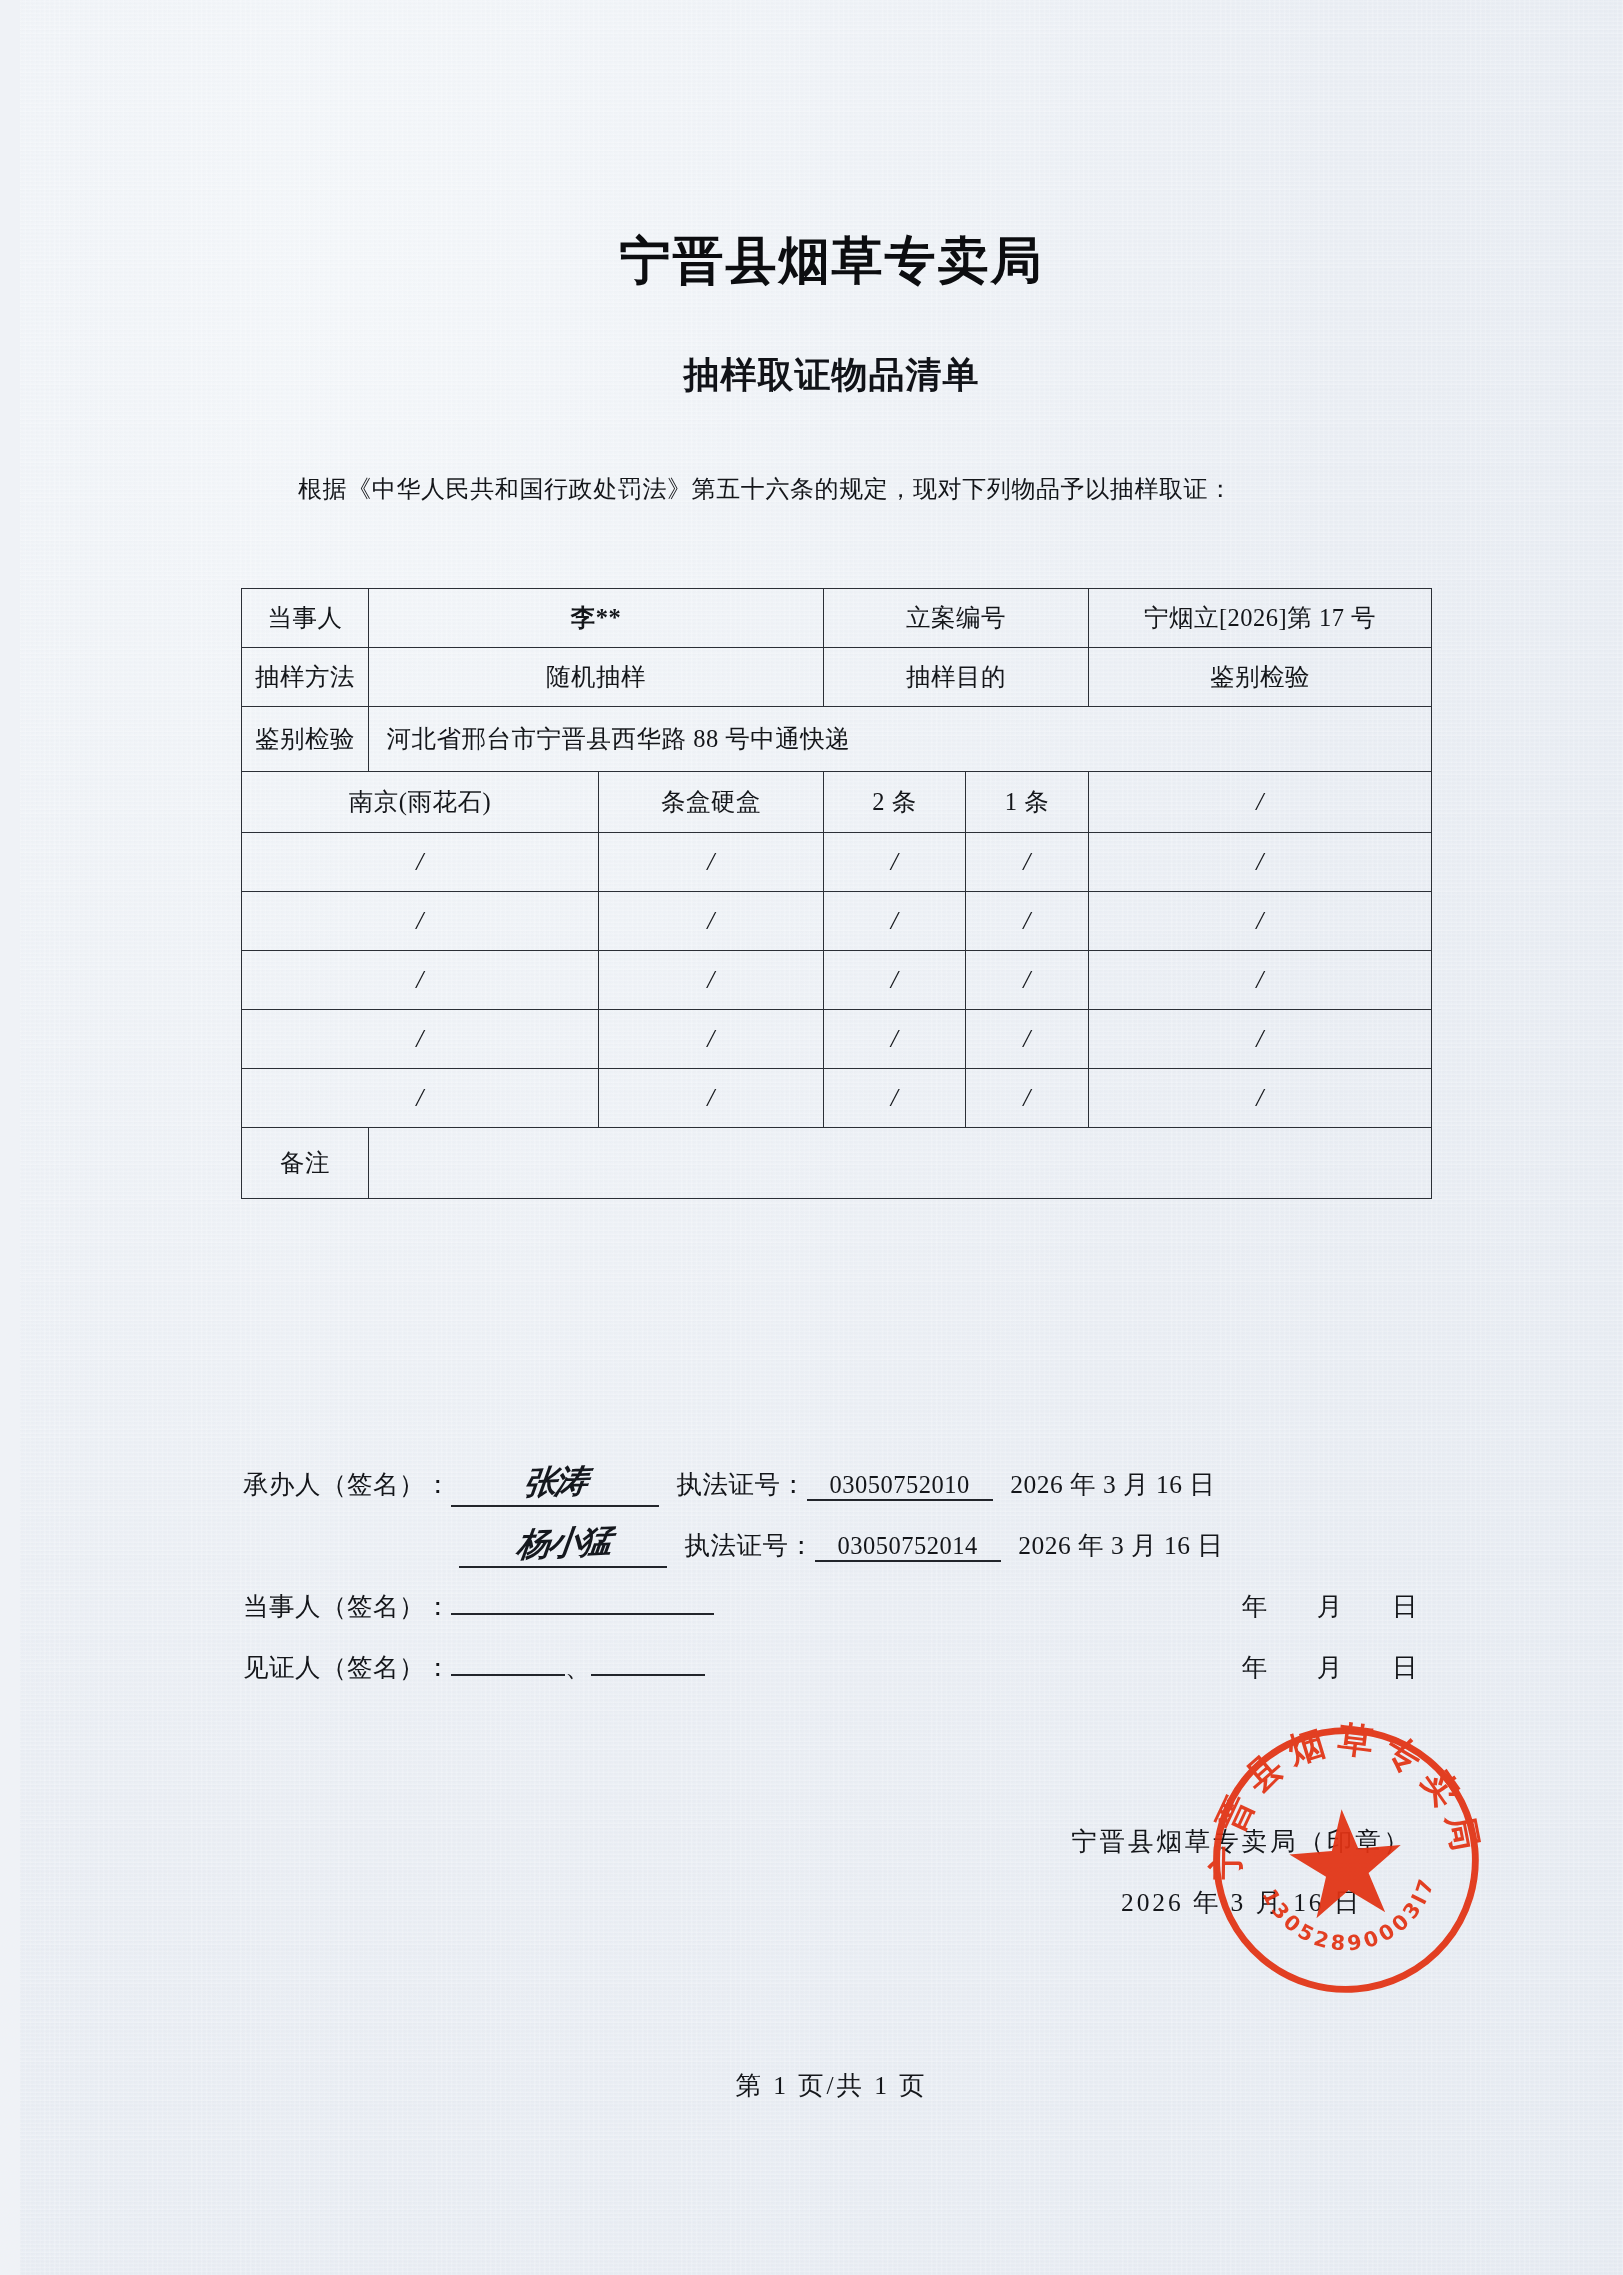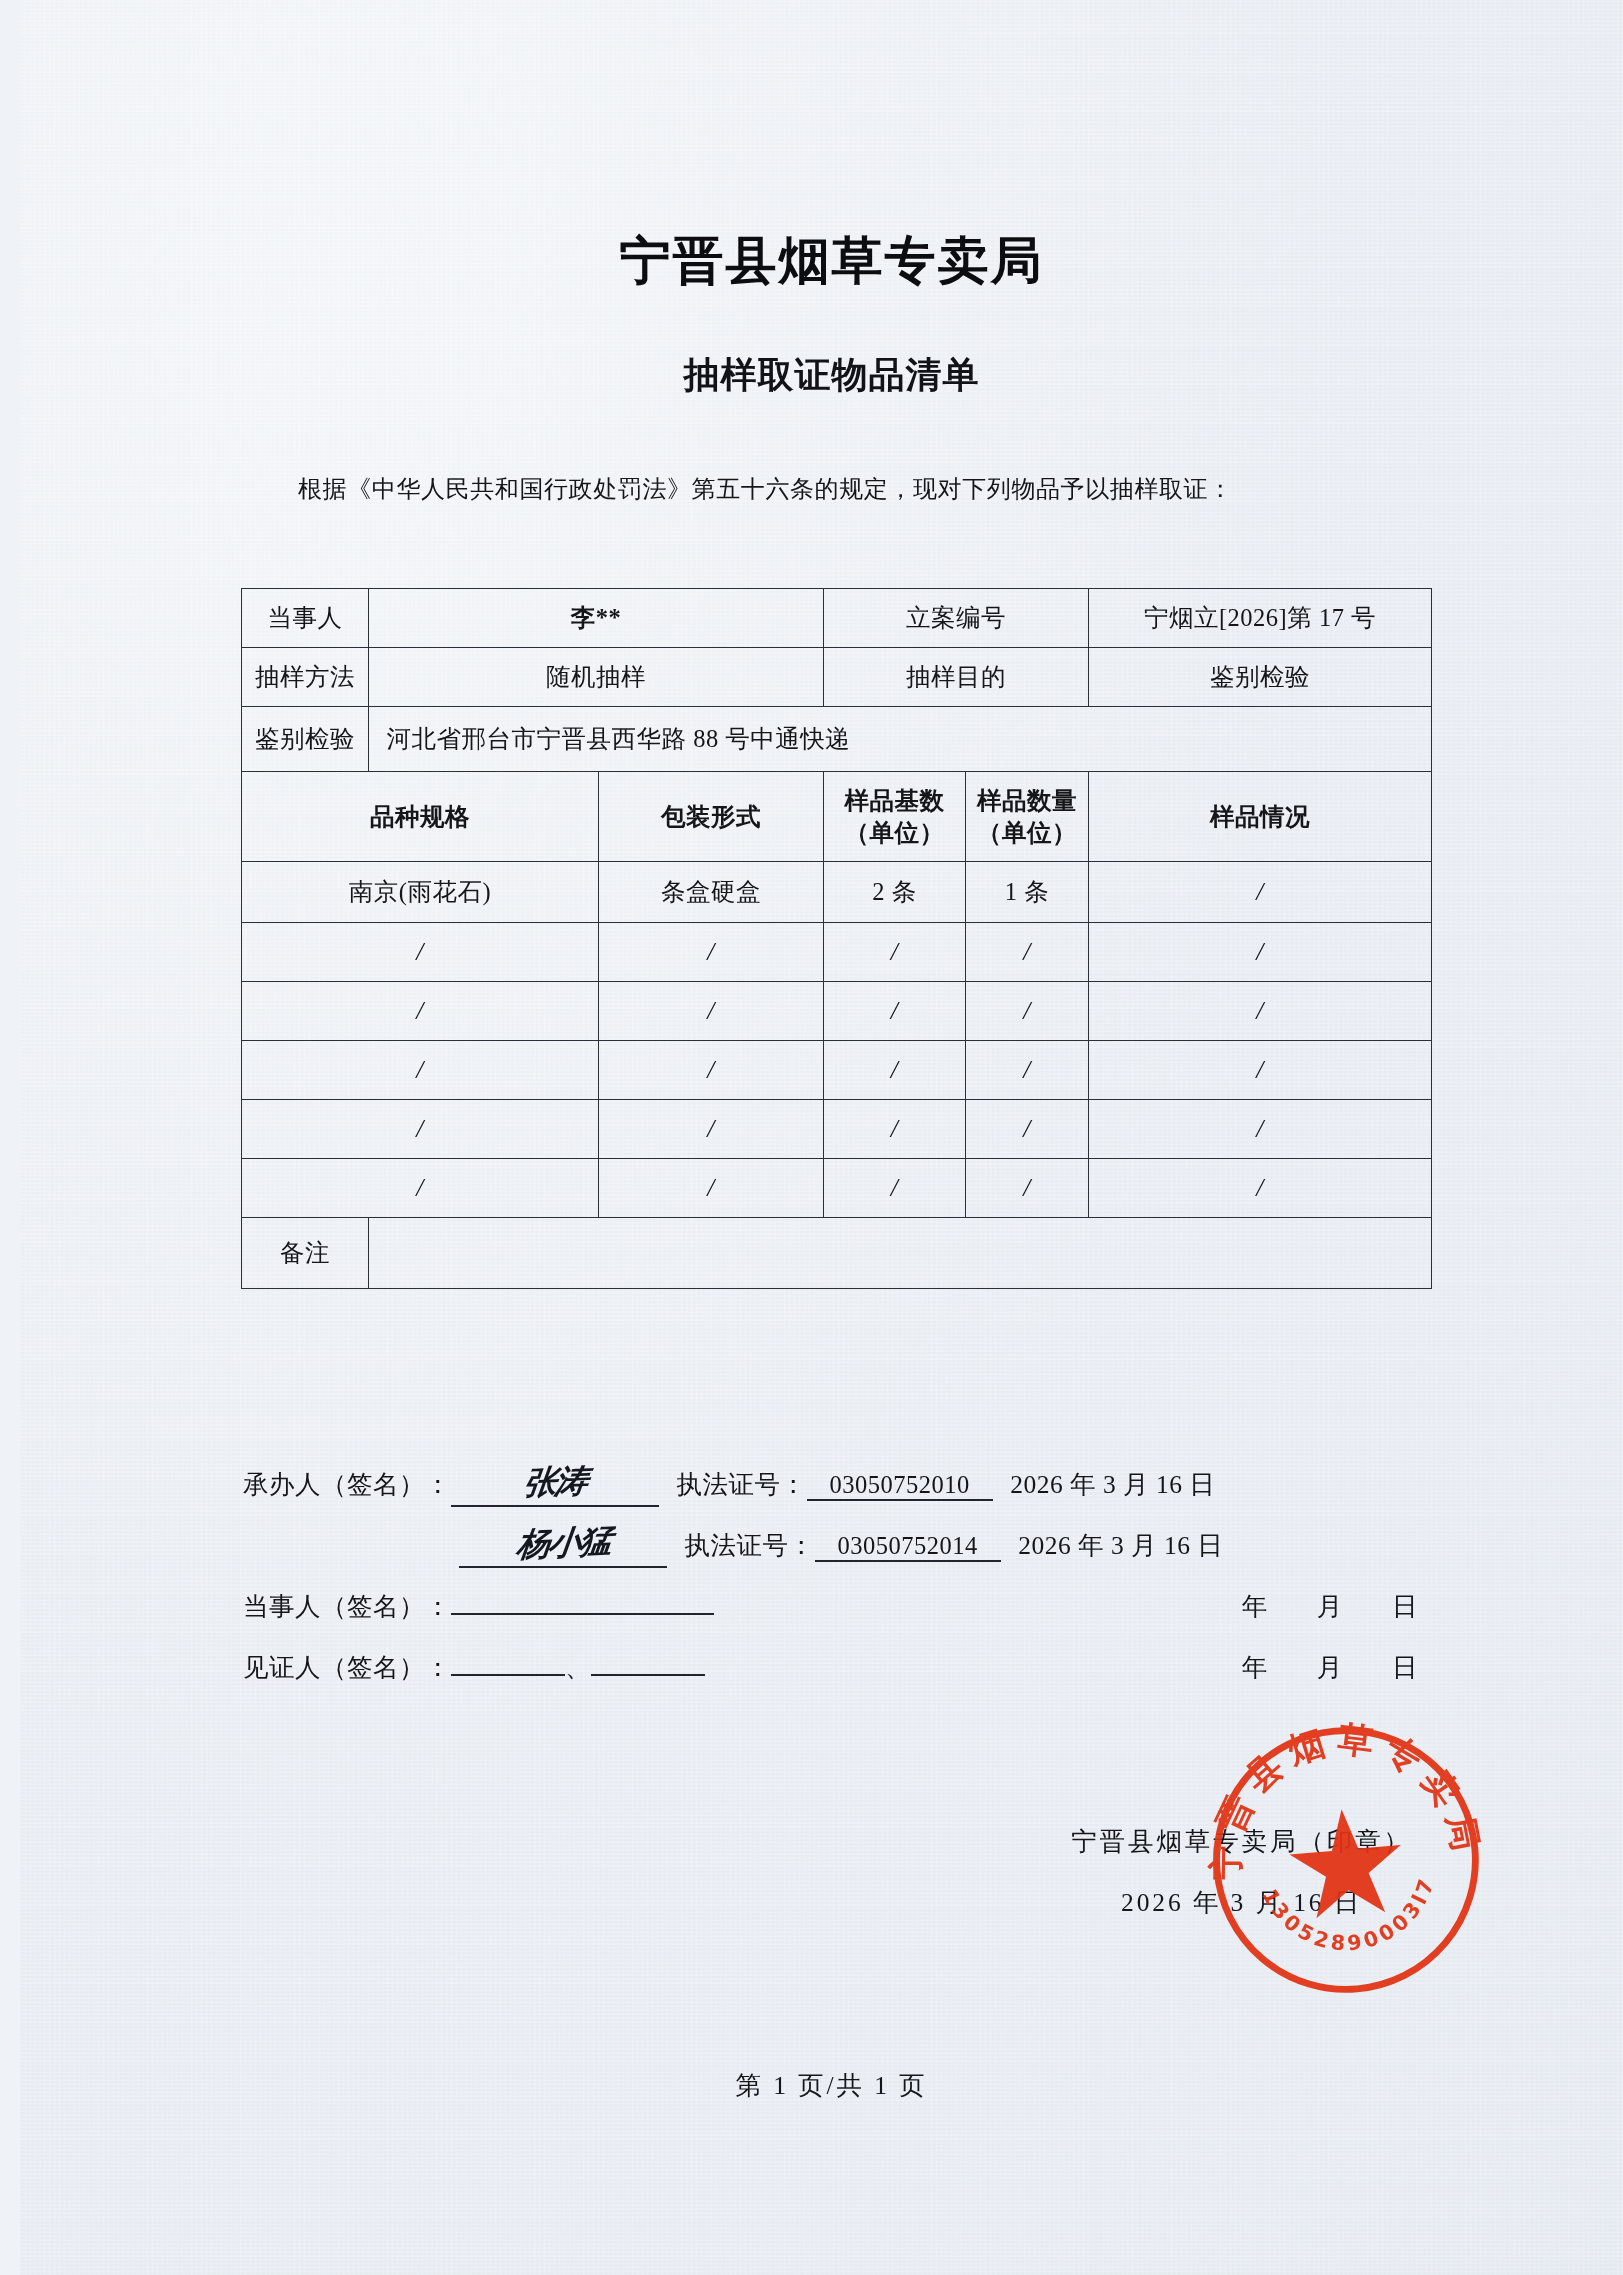--- a/index.html
+++ b/index.html
@@ -213,33 +213,20 @@
         <td>抽样方法</td>
         <td colspan="2">随机抽样</td>
         <td colspan="2">抽样目的</td>
         <td>鉴别检验</td>
       </tr>
       <tr class="row-t">
         <td>鉴别检验</td>
         <td colspan="5" class="left">河北省邢台市宁晋县西华路 88 号中通快递</td>
       </tr>
 
-      <tr class="row-head">
-        <td colspan="2" class="bold">品种规格</td>
-        <td class="bold">包装形式</td>
-        <td class="bold">
-          <div>样品基数</div>
-          <div>（单位）</div>
-        </td>
-        <td class="bold">
-          <div>样品数量</div>
-          <div>（单位）</div>
-        </td>
-        <td class="bold">样品情况</td>
-      </tr>
 
       <tr class="row-item">
         <td colspan="2">南京(雨花石)</td>
         <td>条盒硬盒</td>
         <td>2 条</td>
         <td>1 条</td>
         <td class="slash">/</td>
       </tr>
 
       <tr class="row-blank">

